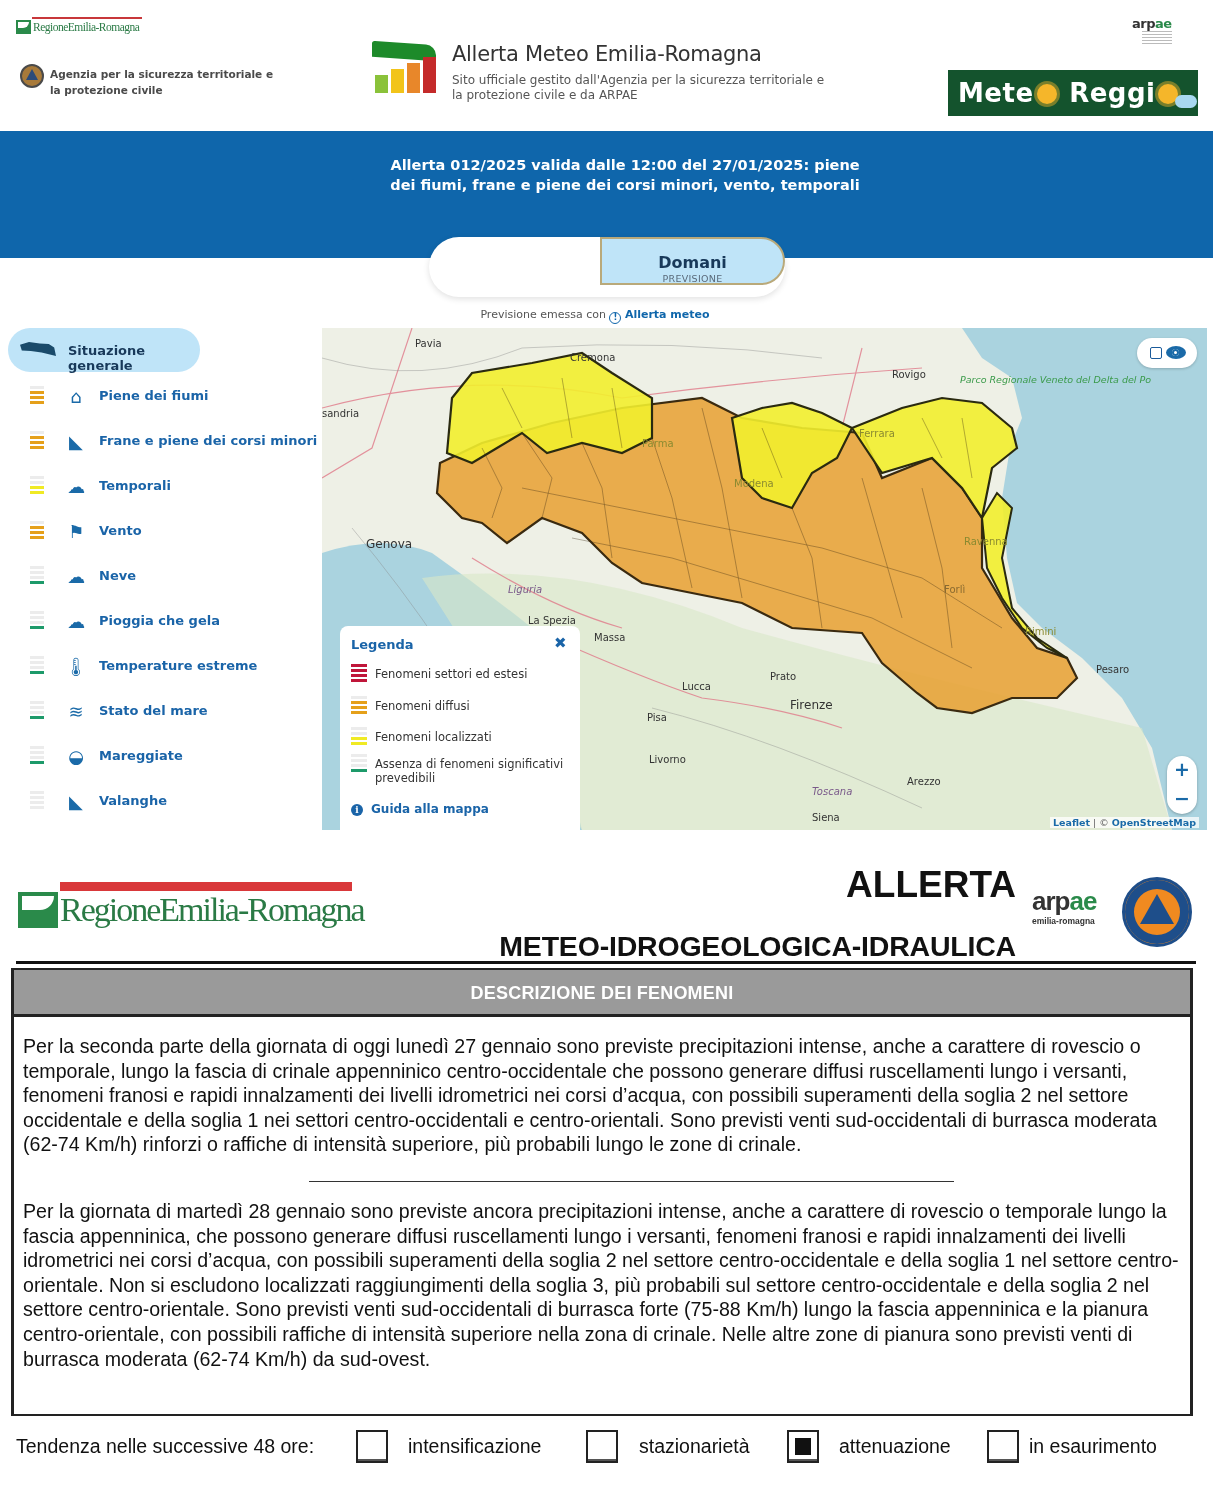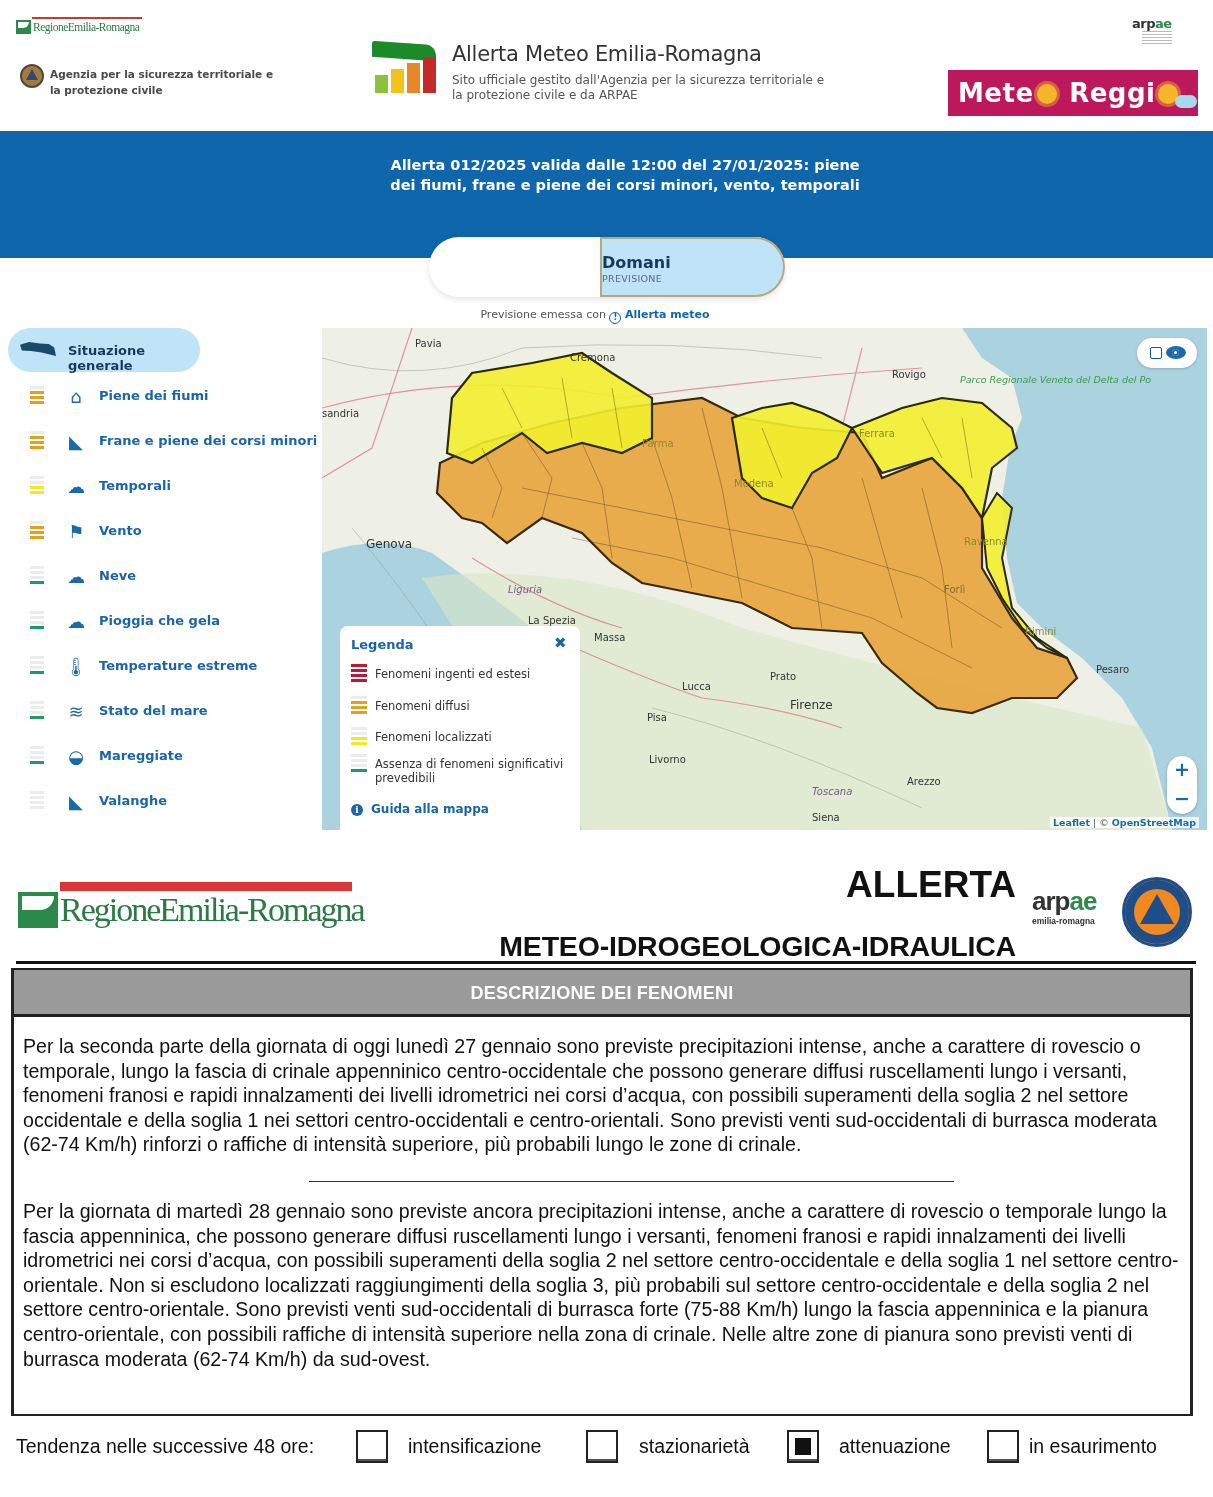--- a/index.html
+++ b/index.html
@@ -20,31 +20,31 @@
 
   .site-logo { position: absolute; left: 372px; top: 43px; width: 66px; height: 50px; }
   .site-logo .wave { position: absolute; left: 0; top: 0; width: 64px; height: 16px; background: #1d8a2a; border-radius: 3px 10px 0 0; transform: skewY(4deg); }
   .site-logo .b { position: absolute; bottom: 0; width: 13px; }
   .site-title { position: absolute; left: 452px; top: 42px; font-size: 21px; color: #333; font-family: "DejaVu Sans", sans-serif; letter-spacing: -0.3px; }
   .site-sub { position: absolute; left: 452px; top: 73px; width: 380px; font-size: 12px; color: #555; line-height: 15px; }
 
   .arpae-small { position: absolute; left: 1132px; top: 16px; font-weight: bold; font-size: 13px; color: #333; letter-spacing: -0.5px; }
   .arpae-small .ae { color: #2a8a4a; }
   .arpae-small .lines { display: block; width: 30px; height: 14px; margin-left: 10px; background: repeating-linear-gradient(#bbb 0 1px, transparent 1px 3px); }
-  .meteo-reggio { position: absolute; left: 948px; top: 70px; width: 250px; height: 46px; background: #be185d; color: #fff; font-weight: bold; font-size: 26px; line-height: 46px; padding-left: 10px; letter-spacing: 0.5px; font-family: "DejaVu Sans", sans-serif; white-space: nowrap; }
+  .meteo-reggio { position: absolute; left: 948px; top: 70px; width: 250px; height: 46px; background: #14532d; color: #fff; font-weight: bold; font-size: 26px; line-height: 46px; padding-left: 10px; letter-spacing: 0.5px; font-family: "DejaVu Sans", sans-serif; white-space: nowrap; }
   .meteo-reggio .sun { display: inline-block; width: 20px; height: 20px; border-radius: 50%; background: #f5b62a; box-shadow: 0 0 0 3px rgba(245,182,42,0.45); vertical-align: -2px; margin: 0 3px; }
   .meteo-reggio .cloud { display: inline-block; width: 22px; height: 13px; background: #a8d8f0; border-radius: 8px; vertical-align: -6px; margin-left: -6px; }
 
   
   .banner { position: absolute; left: 0; top: 131px; width: 1213px; height: 127px; background: #0f66ab; }
   .banner-text { position: absolute; left: 380px; top: 24px; width: 490px; text-align: center; color: #fff; font-weight: bold; font-size: 14.5px; line-height: 20px; }
 
   .toggle { position: absolute; left: 429px; top: 237px; width: 356px; height: 60px; background: #fff; border-radius: 30px; box-shadow: 0 2px 6px rgba(0,0,0,0.12); }
   .toggle-left { position: absolute; left: 0; top: 0; width: 172px; height: 60px; border-radius: 30px 0 0 30px; }
-  .toggle-right { position: absolute; left: 171px; top: 0; width: 185px; height: 60px; background: #bfe4f8; border: 2px solid #b9a97a; border-radius: 0 30px 30px 0; cursor: pointer; }
+  .toggle-right { position: absolute; left: 171px; top: 0; width: 185px; height: 48px; background: #bfe4f8; border: 2px solid #b9a97a; border-radius: 0 30px 30px 0; text-align: center; cursor: pointer; }
   .toggle-right .t1 { display: block; margin-top: 14px; font-weight: bold; font-size: 16px; color: #18395a; }
   .toggle-right .t2 { display: block; font-size: 9.5px; color: #5a6a7a; letter-spacing: 0.3px; margin-top: 1px; }
 
   .issued { position: absolute; left: 0; top: 308px; width: 1190px; text-align: center; font-size: 11px; color: #555; }
   .issued .ic { display: inline-block; width: 12px; height: 12px; border: 1.3px solid #0f66ab; border-radius: 50%; color: #0f66ab; font-size: 8.5px; line-height: 9px; font-weight: bold; text-align: center; vertical-align: -2px; }
   .issued .lnk { color: #0f66ab; font-weight: bold; cursor: pointer; }
 
   
   .side-head { position: absolute; left: 8px; top: 328px; width: 192px; height: 44px; background: #bfe4f8; border-radius: 22px; cursor: pointer; }
   .side-head .ic { position: absolute; left: 12px; top: 14px; width: 36px; height: 14px; background: #1a4a6a; clip-path: polygon(0 20%, 25% 0, 55% 10%, 80% 15%, 95% 40%, 100% 100%, 60% 75%, 30% 65%, 5% 60%); }
@@ -359,21 +359,21 @@
     <div class="title">Legenda</div>
     <div class="close">✖</div>
     <div id="legend-rows">
         <div class="leg-row" style="top: 38px;">
           <div class="lvl">
             <span style="background: rgb(192, 22, 58);"></span>
             <span style="background: rgb(192, 22, 58);"></span>
             <span style="background: rgb(192, 22, 58);"></span>
             <span style="background: rgb(192, 22, 58);"></span>
           </div>
-          <span class="lbl">Fenomeni ingenti ed estesi</span>
+          <span class="lbl">Fenomeni settori ed estesi</span>
         </div>
         <div class="leg-row" style="top: 70px;">
           <div class="lvl">
             <span style="background: rgb(236, 236, 236);"></span>
             <span style="background: rgb(229, 160, 26);"></span>
             <span style="background: rgb(229, 160, 26);"></span>
             <span style="background: rgb(229, 160, 26);"></span>
           </div>
           <span class="lbl">Fenomeni diffusi</span>
         </div>

